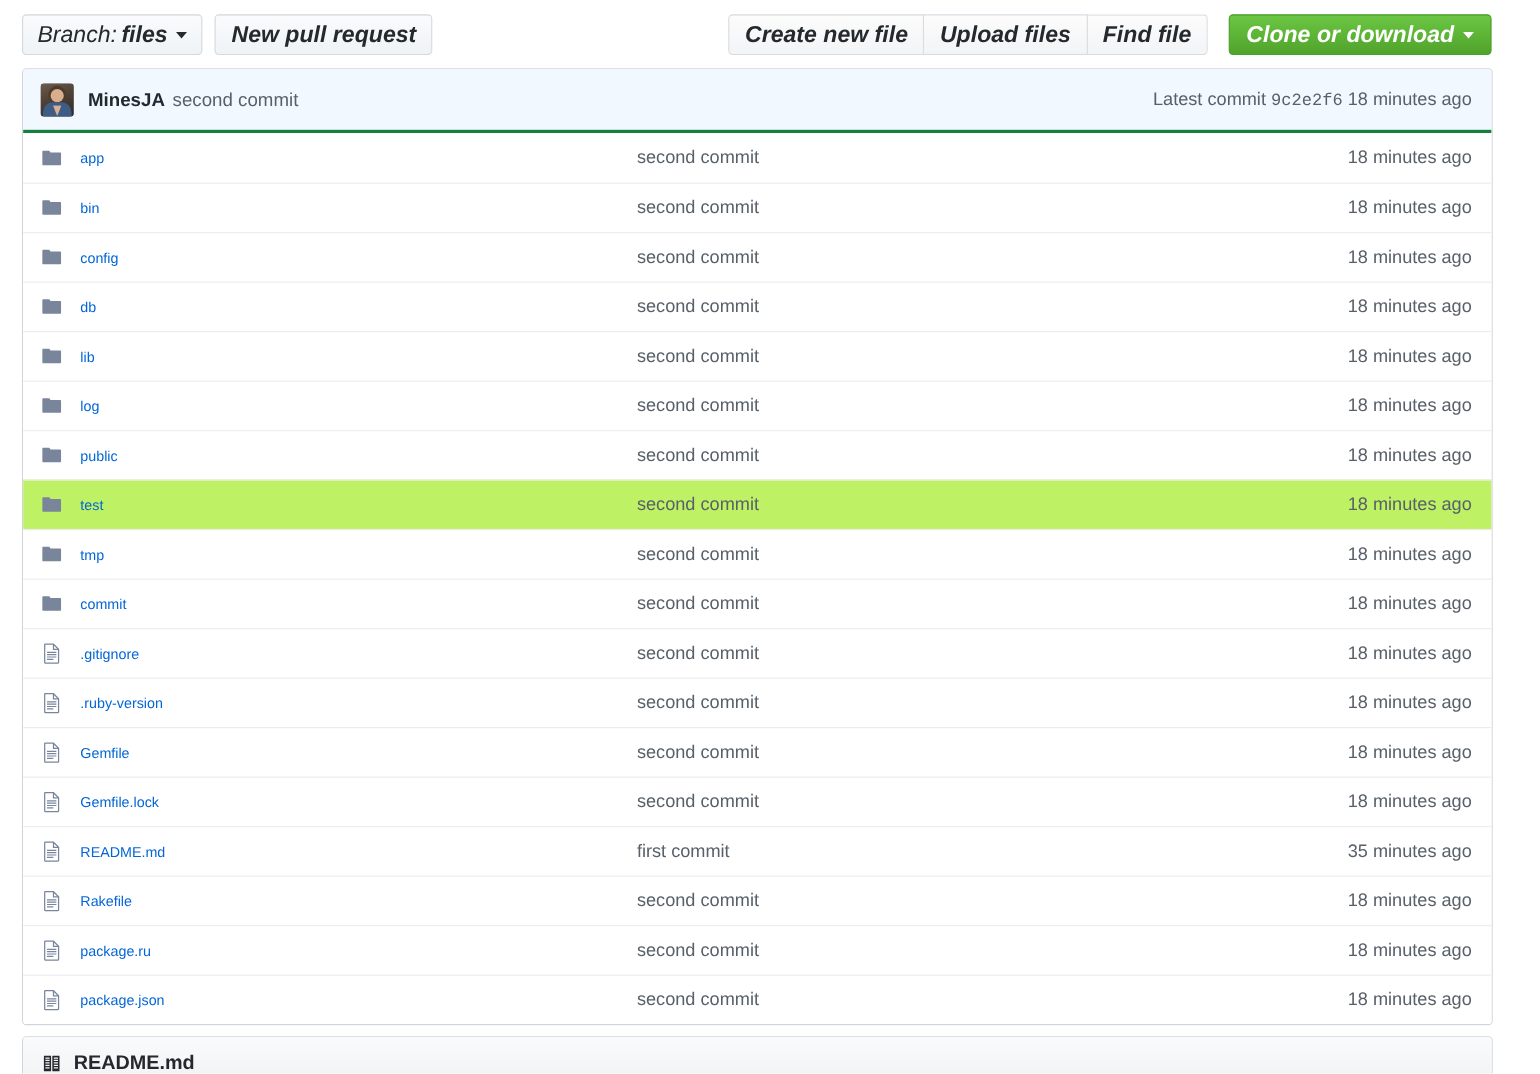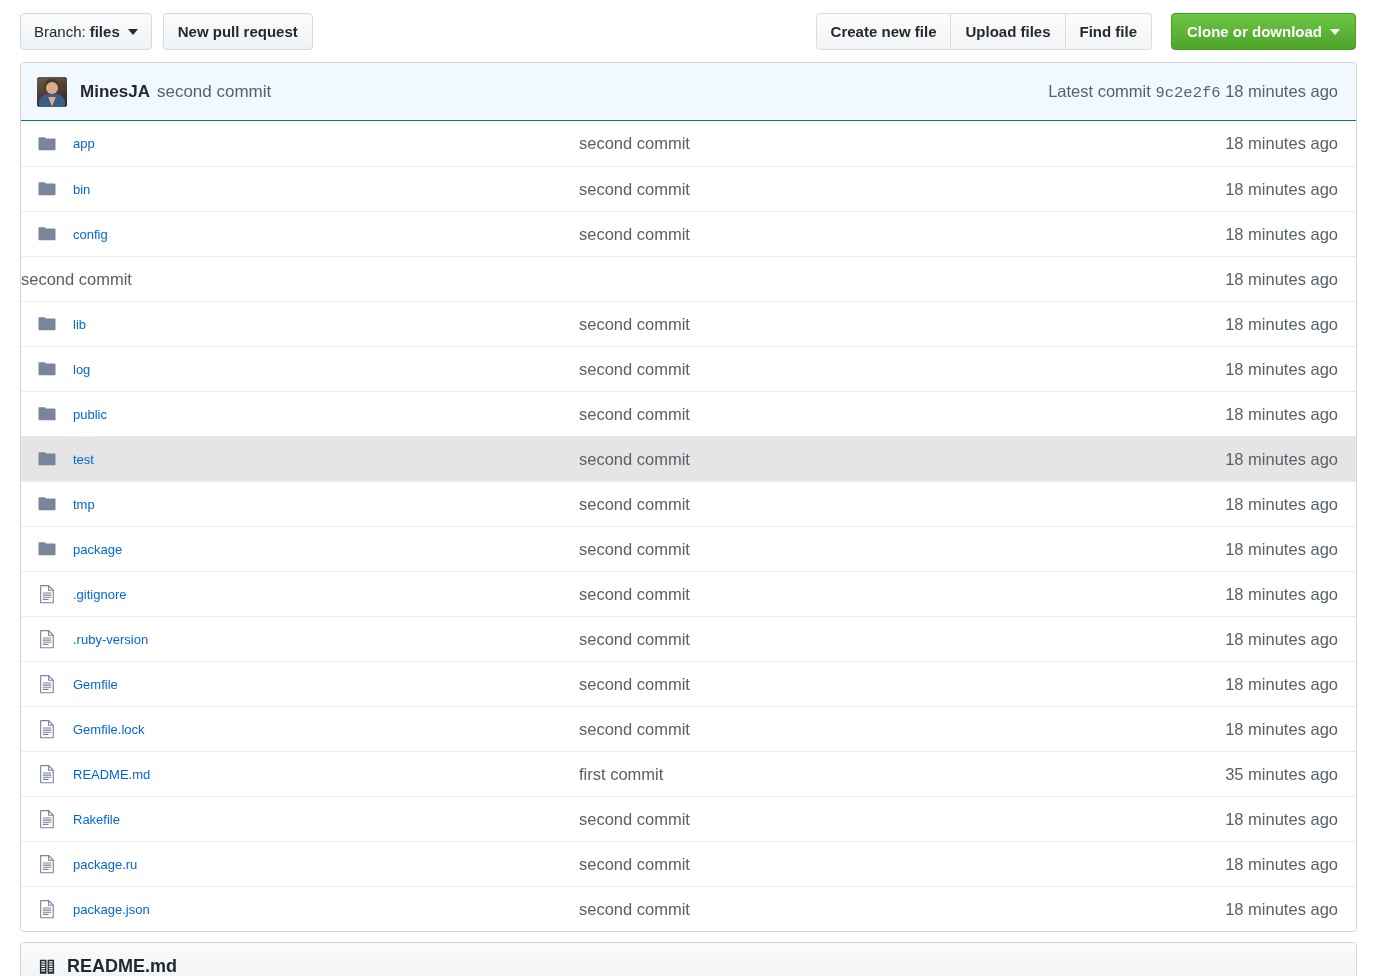--- a/index.html
+++ b/index.html
@@ -41,30 +41,31 @@
     display: flex;
     align-items: flex-start;
   }
 
   .btn {
     display: inline-flex;
     align-items: center;
     justify-content: center;
     height: 37px;
     padding: 0 14px;
-    font-size: 15px;
+    font-size: 21px;
     font-weight: bold;
     color: #24292e;
     background-image: linear-gradient(#fafbfc, #eff3f6);
     background-color: #eff3f6;
     border: 1px solid #d5d9dd;
     border-radius: 4px;
     white-space: nowrap;
     cursor: pointer;
     line-height: 1;
+    font-style: italic;
   }
 
   .btn-branch {
     font-weight: normal;
     padding: 0 13px;
   }
   .btn-branch .bold { font-weight: bold; margin-left: 4px; }
 
   
   .btn-group { display: flex; }
@@ -114,21 +115,21 @@
     overflow: hidden;
     background: #ffffff;
   }
 
   .commit-header {
     display: flex;
     align-items: center;
     height: 58px;
     padding: 0 18px 0 16px;
     background: #f1f8ff;
-    border-bottom: 1px solid #15803d;
+    border-bottom: 3px solid #15803d;
   }
   .avatar {
     width: 30px; height: 30px;
     border-radius: 3px;
     flex: 0 0 auto;
     overflow: hidden;
     position: relative;
     background: #5d5248;
   }
   .avatar .av-bg {
@@ -188,21 +189,21 @@
   }
 
   
   .row {
     display: flex;
     align-items: center;
     height: 45px;
     border-top: 1px solid #eaecef;
     background: #ffffff;
   }
-  .row.hover { background: #e5e5e5; }
+  .row.hover { background: #bef264; }
   .row:first-of-type { border-top: none; }
 
   .cell-name {
     display: flex;
     align-items: center;
     width: 558px;
     padding-left: 16px;
     flex: 0 0 auto;
   }
   .cell-msg {
@@ -353,20 +354,28 @@
               <svg width="20" height="20" viewBox="0 0 16 16" fill="currentColor" aria-hidden="true">
                 <path d="M1.75 2.5h4.1c.26 0 .5.12.66.33l.64.84h7.1c.3 0 .55.25.55.55v8.23c0 .3-.25.55-.55.55H1.75a.55.55 0 0 1-.55-.55V3.05c0-.3.25-.55.55-.55z"></path>
               </svg>
             </span>
             <a class="name-link" href="#">config</a>
           </div>
           <div class="cell-msg">second commit</div>
           <div class="cell-age">18 minutes ago</div>
         </div>
         <div class="row">
+          <div class="cell-name">
+            <span class="icon">
+              <svg width="20" height="20" viewBox="0 0 16 16" fill="currentColor" aria-hidden="true">
+                <path d="M1.75 2.5h4.1c.26 0 .5.12.66.33l.64.84h7.1c.3 0 .55.25.55.55v8.23c0 .3-.25.55-.55.55H1.75a.55.55 0 0 1-.55-.55V3.05c0-.3.25-.55.55-.55z"></path>
+              </svg>
+            </span>
+            <a class="name-link" href="#">db</a>
+          </div>
           <div class="cell-msg">second commit</div>
           <div class="cell-age">18 minutes ago</div>
         </div>
         <div class="row">
           <div class="cell-name">
             <span class="icon">
               <svg width="20" height="20" viewBox="0 0 16 16" fill="currentColor" aria-hidden="true">
                 <path d="M1.75 2.5h4.1c.26 0 .5.12.66.33l.64.84h7.1c.3 0 .55.25.55.55v8.23c0 .3-.25.55-.55.55H1.75a.55.55 0 0 1-.55-.55V3.05c0-.3.25-.55.55-.55z"></path>
               </svg>
             </span>
@@ -423,21 +432,21 @@
           <div class="cell-msg">second commit</div>
           <div class="cell-age">18 minutes ago</div>
         </div>
         <div class="row">
           <div class="cell-name">
             <span class="icon">
               <svg width="20" height="20" viewBox="0 0 16 16" fill="currentColor" aria-hidden="true">
                 <path d="M1.75 2.5h4.1c.26 0 .5.12.66.33l.64.84h7.1c.3 0 .55.25.55.55v8.23c0 .3-.25.55-.55.55H1.75a.55.55 0 0 1-.55-.55V3.05c0-.3.25-.55.55-.55z"></path>
               </svg>
             </span>
-            <a class="name-link" href="#">package</a>
+            <a class="name-link" href="#">commit</a>
           </div>
           <div class="cell-msg">second commit</div>
           <div class="cell-age">18 minutes ago</div>
         </div>
         <div class="row">
           <div class="cell-name">
             <span class="icon">
               <svg width="20" height="20" viewBox="0 0 16 16" aria-hidden="true">
                 <path d="M3.2 1.3h6.1L13 5v9.7c0 .2-.15.3-.3.3H3.2a.3.3 0 0 1-.3-.3V1.6c0-.17.13-.3.3-.3z" fill="#ffffff" stroke="currentColor" stroke-width="0.9"></path>
                 <path d="M9.3 1.3V5H13" fill="none" stroke="currentColor" stroke-width="0.9"></path>

